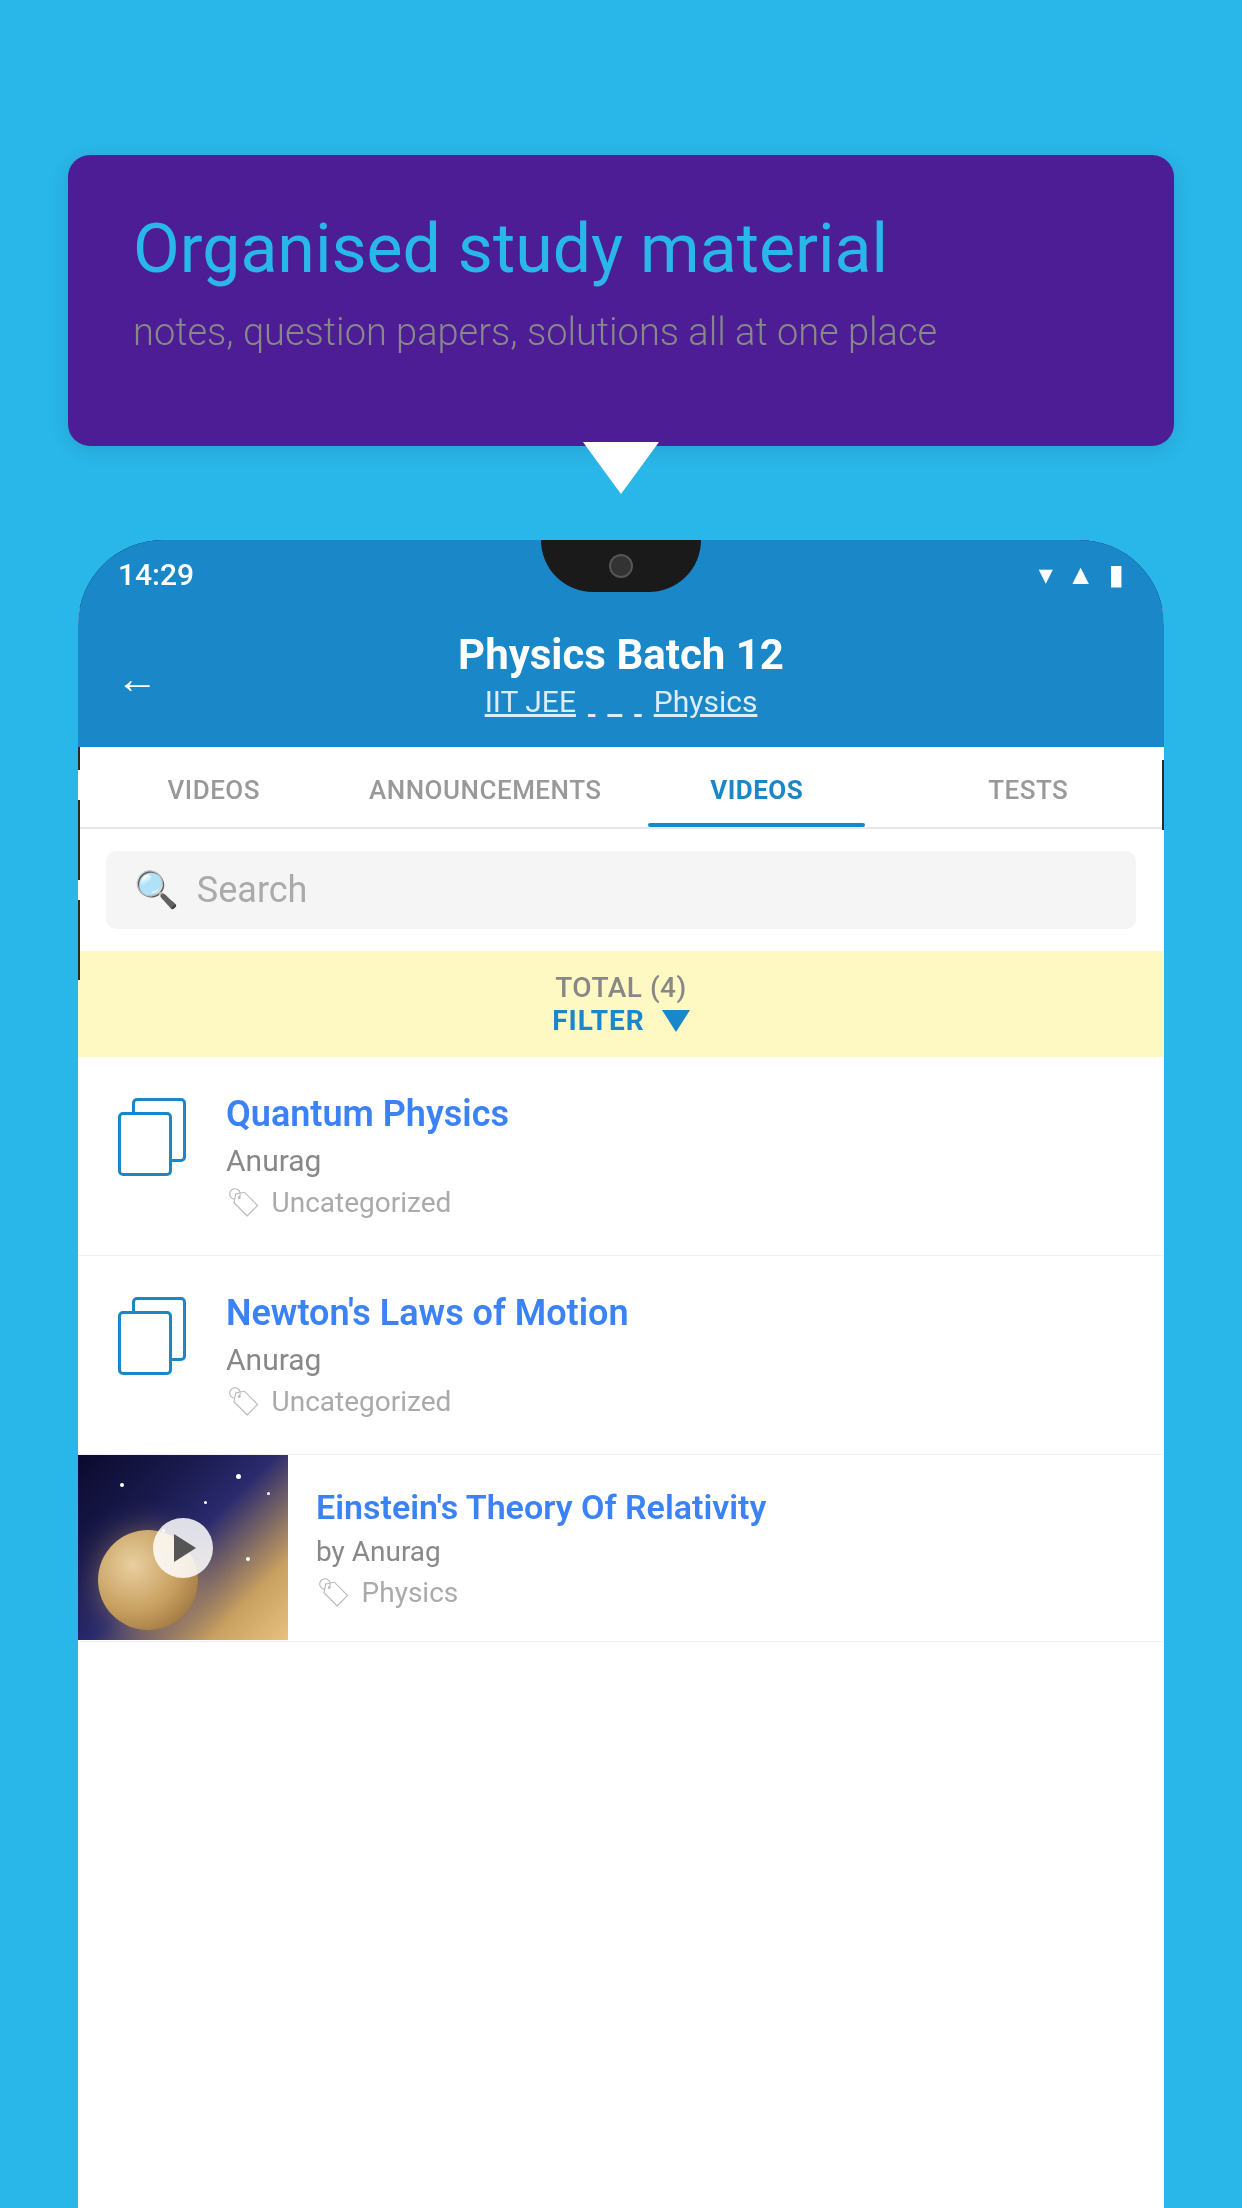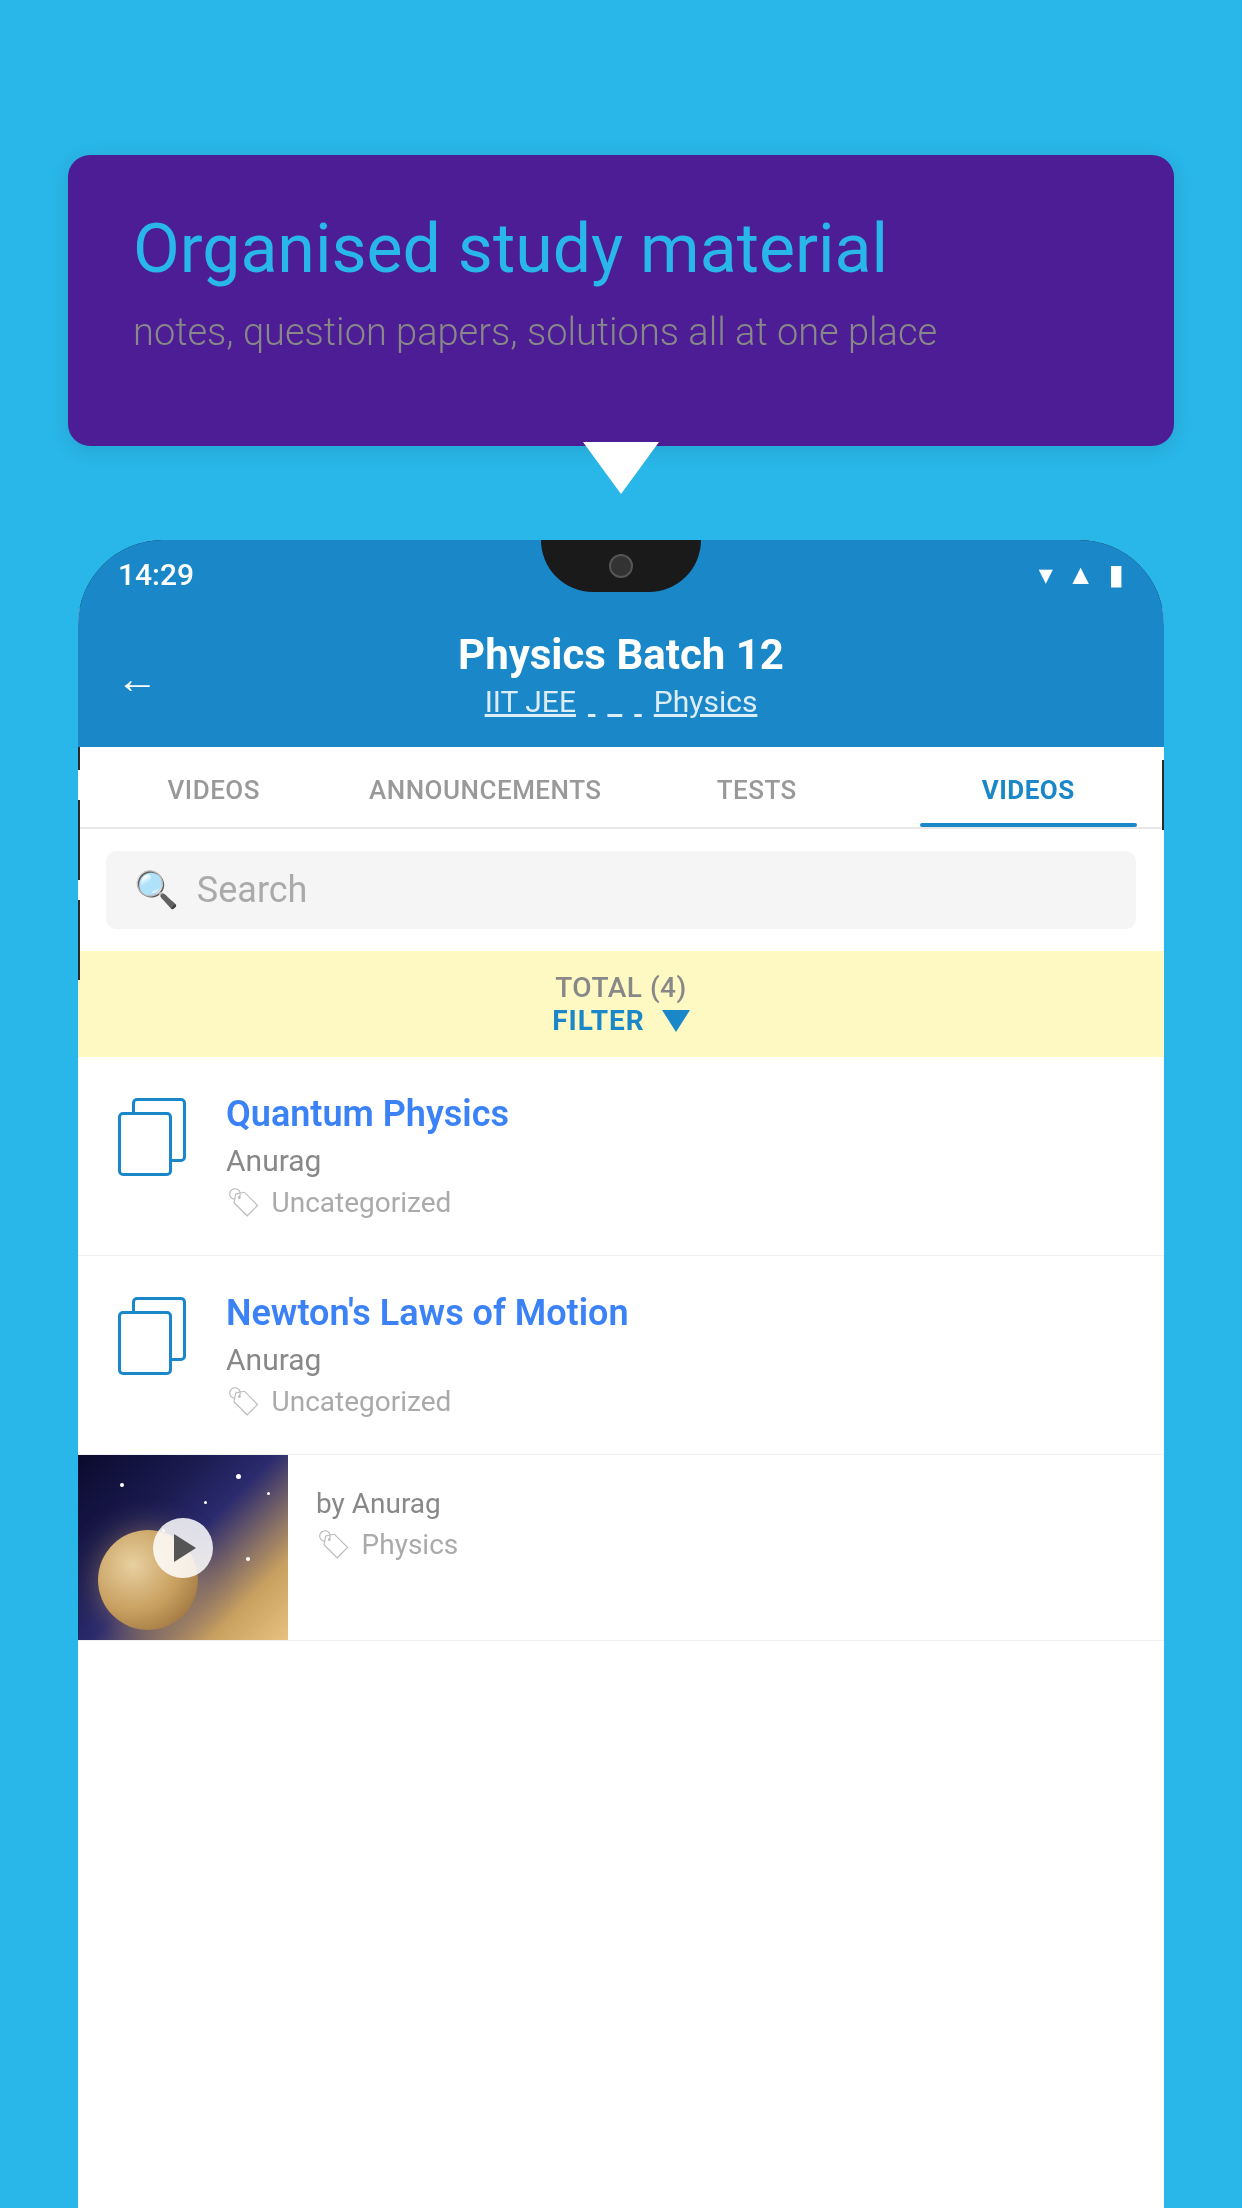--- a/index.html
+++ b/index.html
@@ -504,25 +504,25 @@
       </div>
     </div>
 
     <div class="tab-bar">
       <div class="tab-item">
         <span>VIDEOS</span>
       </div>
       <div class="tab-item">
         <span>ANNOUNCEMENTS</span>
       </div>
+      <div class="tab-item active">
+        <span>VIDEOS</span>
+      </div>
       <div class="tab-item">
         <span>TESTS</span>
-      </div>
-      <div class="tab-item active">
-        <span>VIDEOS</span>
       </div>
     </div>
 
     <div class="search-container">
       <div class="search-bar">
         <span class="search-bar-icon">🔍</span>
         <span class="search-bar-text">Search</span>
       </div>
     </div>
 
@@ -581,20 +581,21 @@
             <div class="star" style="width:4px;height:4px;top:55%;left:80%;"></div>
             <div class="star" style="width:3px;height:3px;top:20%;left:90%;"></div>
             <div class="star" style="width:2px;height:2px;top:70%;left:55%;"></div>
           </div>
           <div class="thumb-planet"></div>
           <div class="play-button">
             <div class="play-triangle"></div>
           </div>
         </div>
         <div class="video-info">
+          <div class="video-title">Einstein's Theory Of Relativity</div>
           <div class="video-author">by Anurag</div>
           <div class="video-tag">
             <span class="tag-icon">🏷</span>
             <span>Physics</span>
           </div>
         </div>
       </div>
 
     </div>
   </div>

